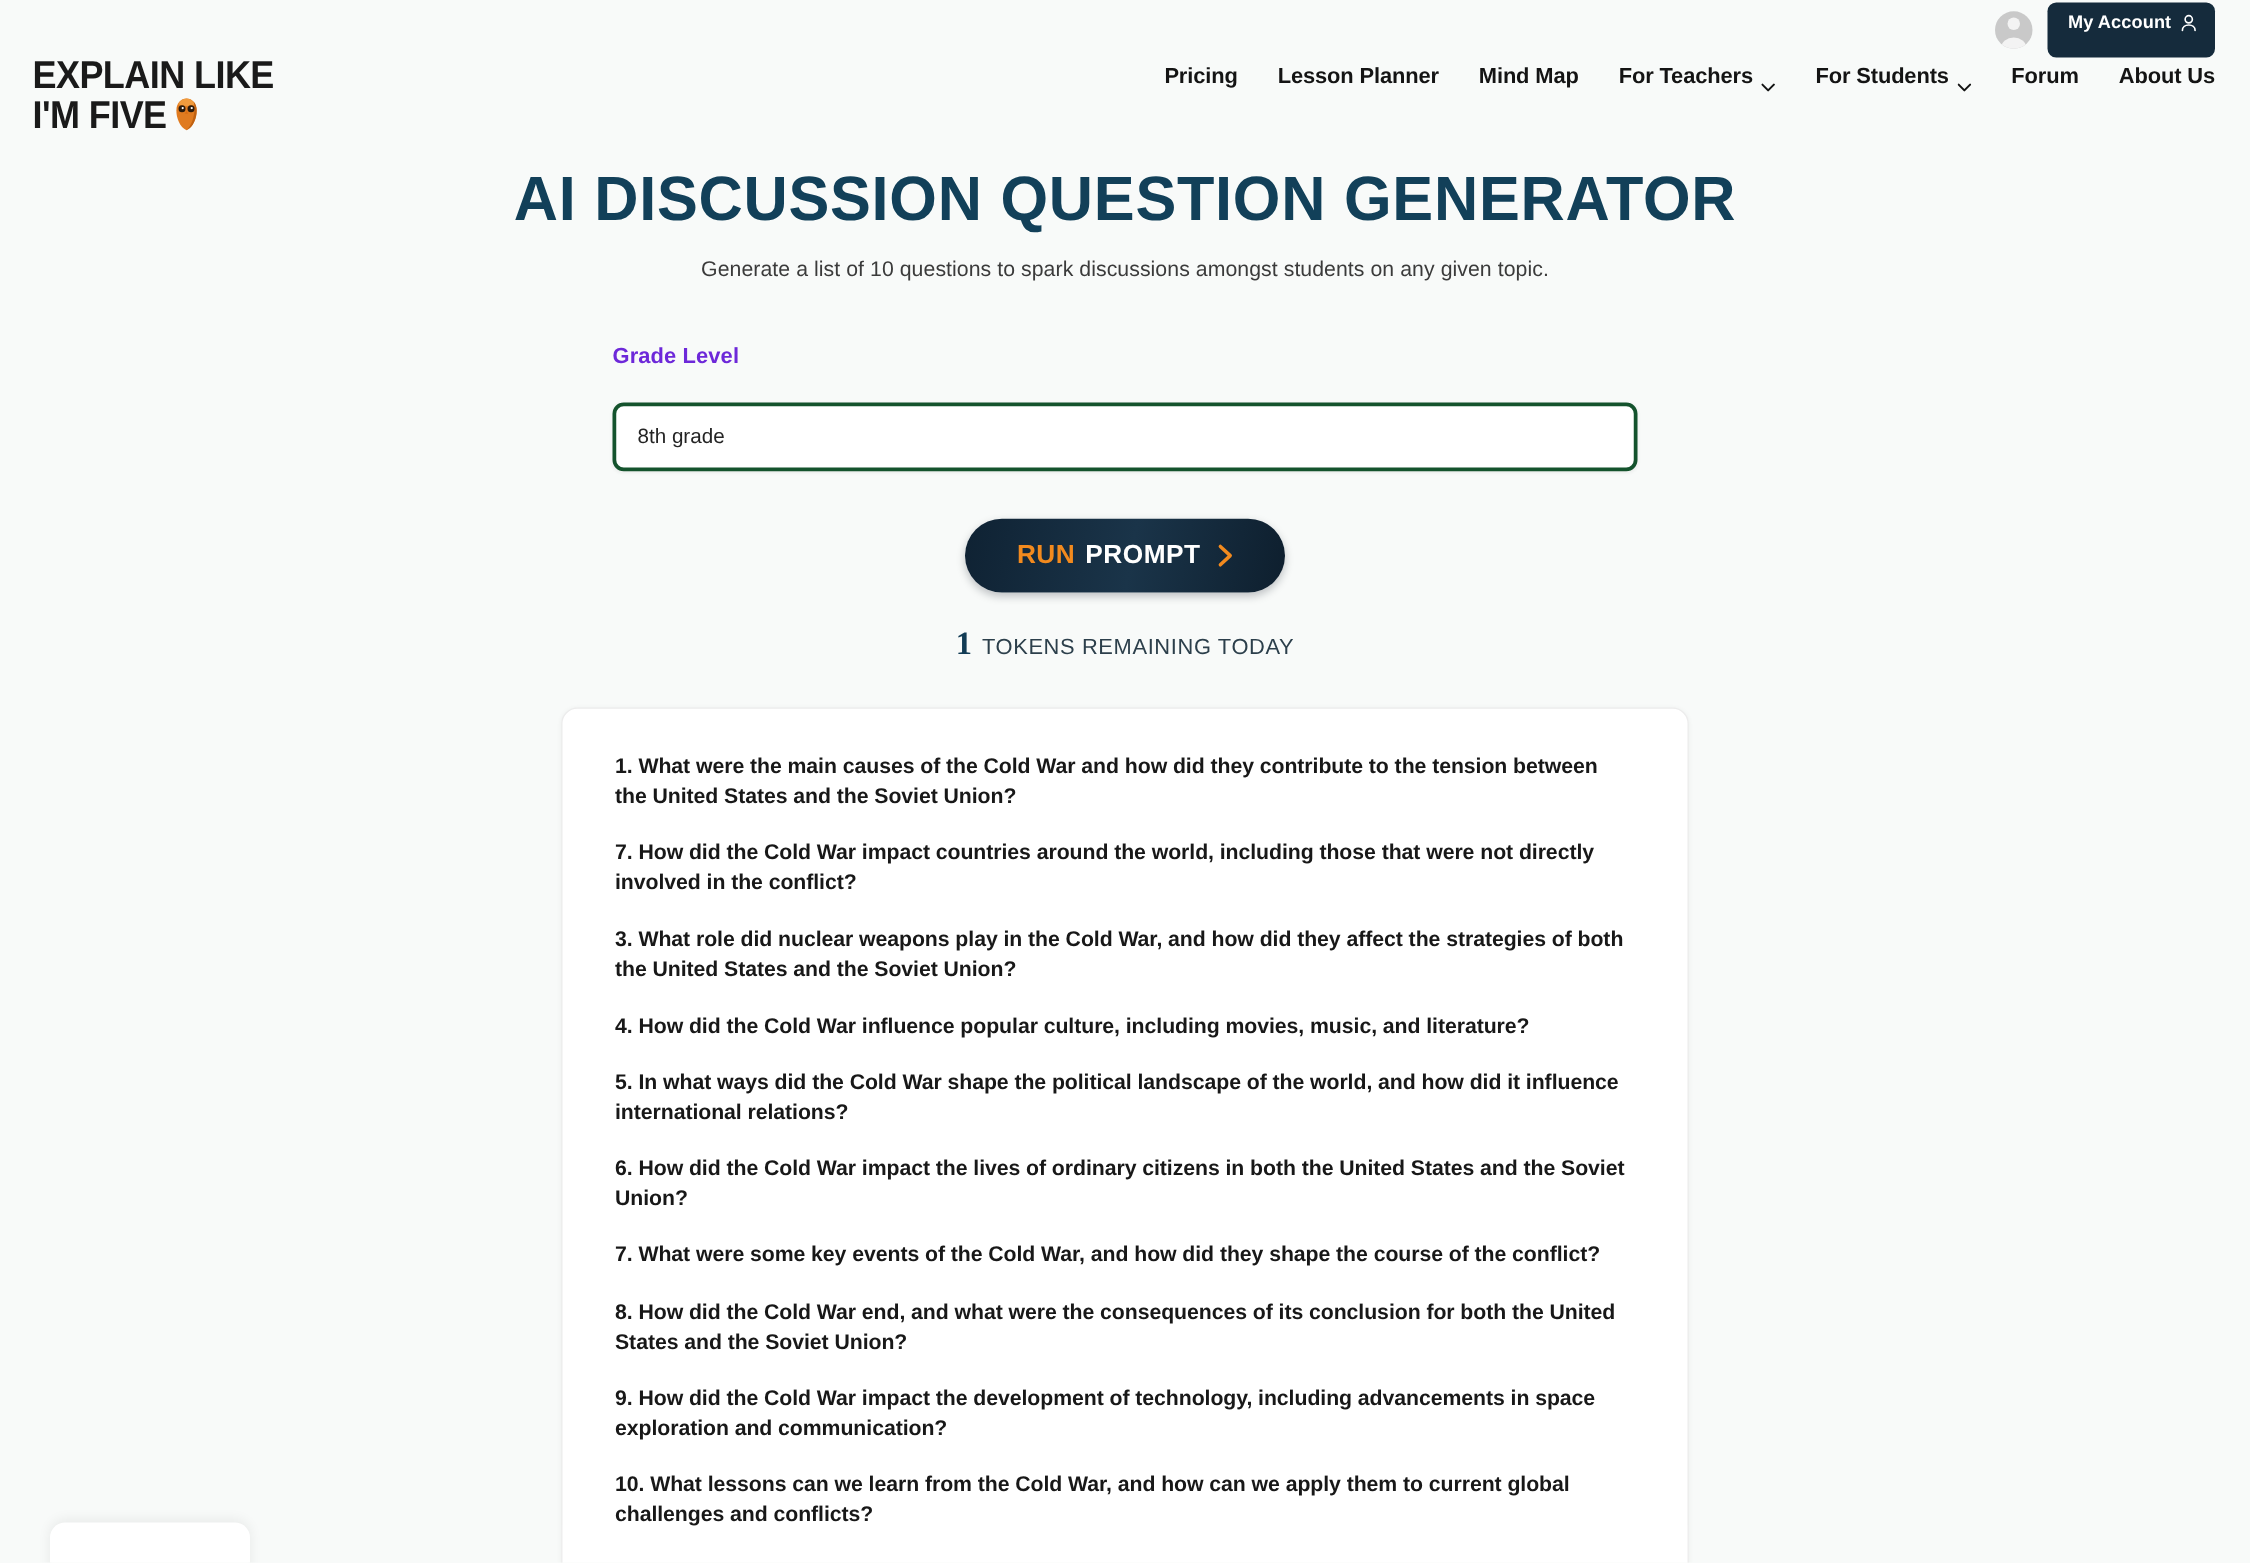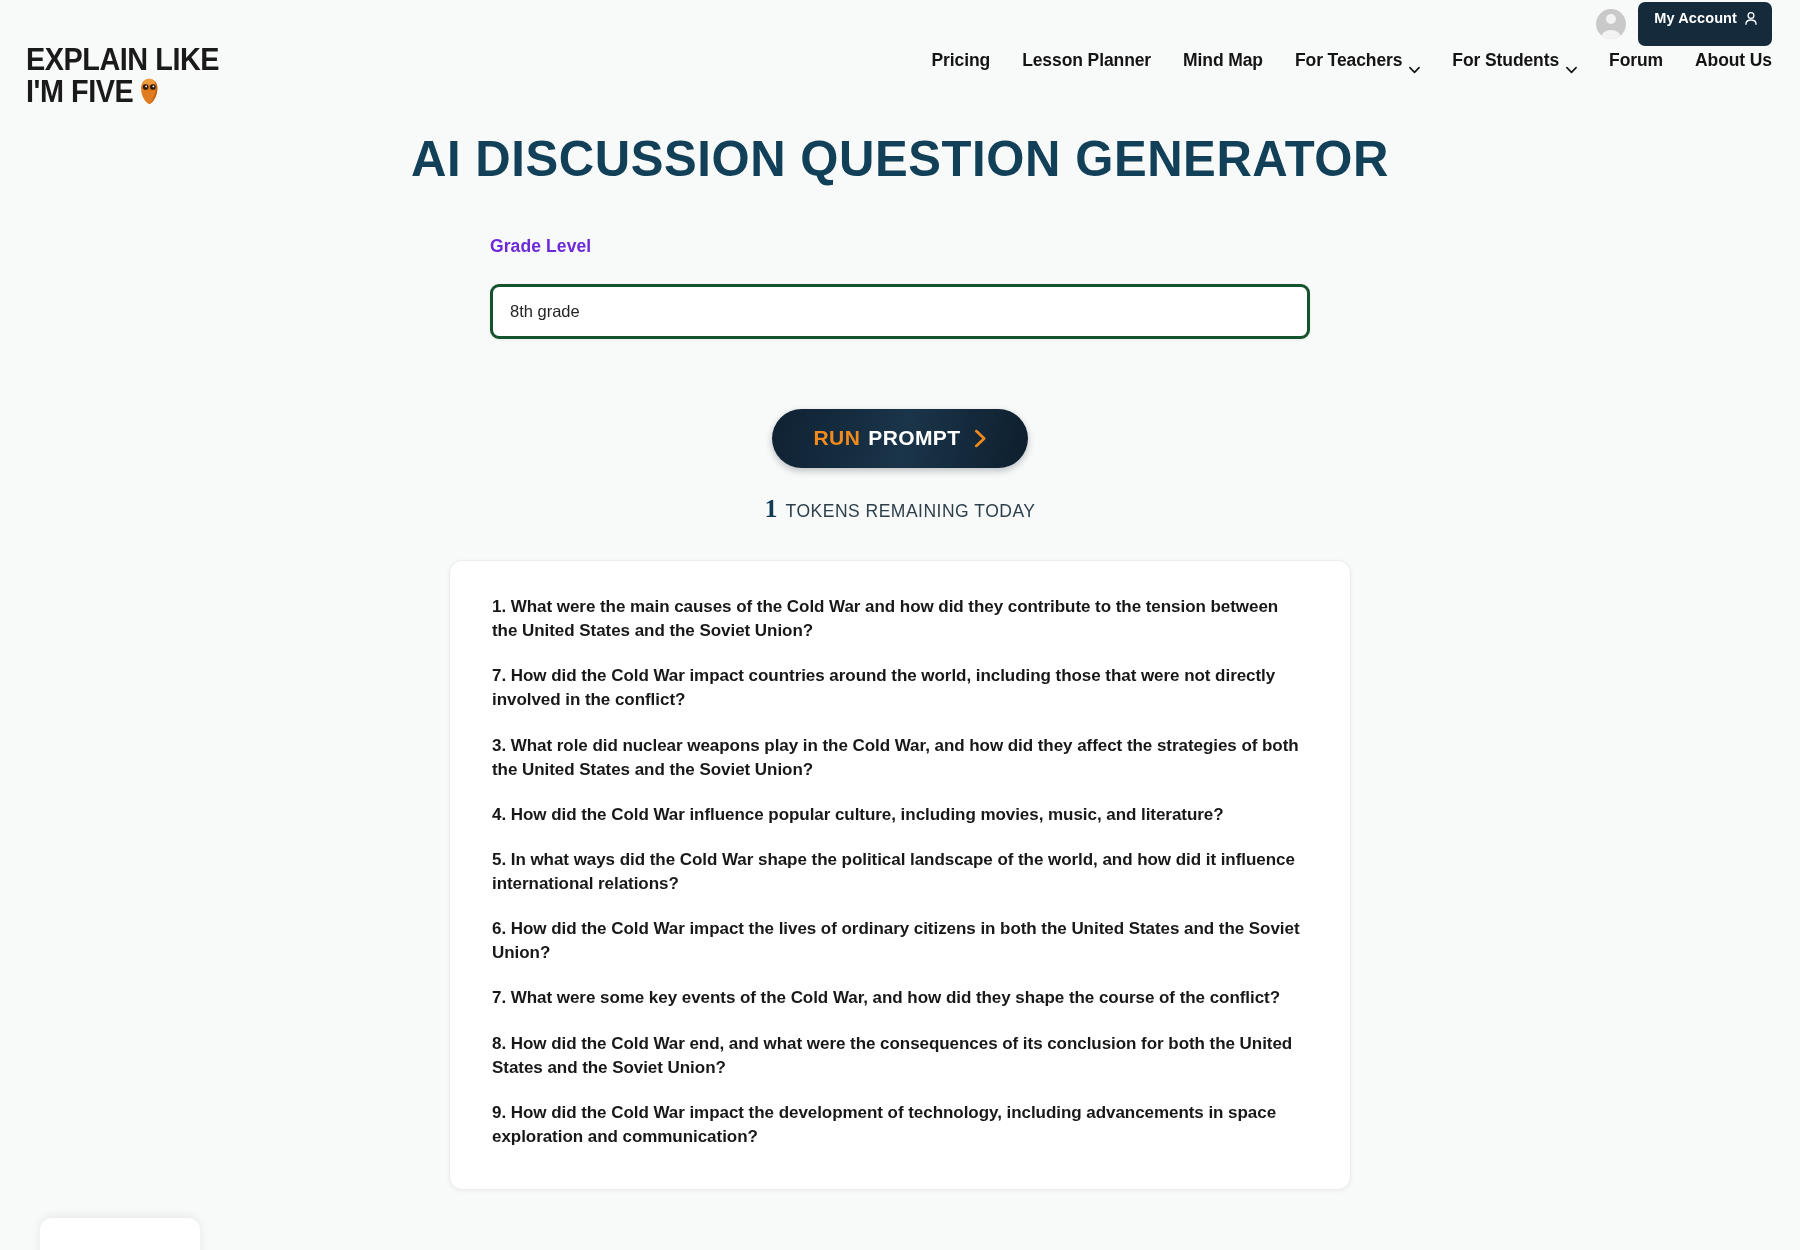--- a/index.html
+++ b/index.html
@@ -192,21 +192,20 @@
     display: inline-flex;
     align-items: center;
     gap: 13px;
     background: linear-gradient(100deg, #0f2233 0%, #1a3449 52%, #0e1f2e 100%);
     border: none;
     border-radius: 34px;
     padding: 17px 40px 18px 42px;
     cursor: pointer;
     box-shadow: 0 3px 7px rgba(10,20,30,0.25);
     font-family: "Liberation Sans", sans-serif;
-    margin-top: 32px;
   }
   .run-word-a {
     color: #f28a1e;
     font-size: 21px;
     font-weight: bold;
     letter-spacing: 0.4px;
   }
   .run-word-b {
     color: #ffffff;
     font-size: 21px;
@@ -338,20 +337,21 @@
       <span>Forum</span>
     </a>
     <a class="nav-item">
       <span>About Us</span>
     </a>
   </nav>
 </header>
 
 <section class="hero">
   <h1 class="page-title">AI Discussion Question Generator</h1>
+  <p class="subtitle">Generate a list of 10 questions to spark discussions amongst students on any given topic.</p>
 </section>
 
 <section class="form-row">
   <div class="field">
     <label class="field-label">Grade Level</label>
     <input class="field-input" type="text" value="8th grade" style="">
   </div>
 </section>
 
 <div class="run-wrap">
@@ -374,15 +374,16 @@
 <section class="results-card">
   <p class="question">1. What were the main causes of the Cold War and how did they contribute to the tension between the United States and the Soviet Union?</p>
   <p class="question">7. How did the Cold War impact countries around the world, including those that were not directly involved in the conflict?</p>
   <p class="question">3. What role did nuclear weapons play in the Cold War, and how did they affect the strategies of both the United States and the Soviet Union?</p>
   <p class="question">4. How did the Cold War influence popular culture, including movies, music, and literature?</p>
   <p class="question">5. In what ways did the Cold War shape the political landscape of the world, and how did it influence international relations?</p>
   <p class="question">6. How did the Cold War impact the lives of ordinary citizens in both the United States and the Soviet Union?</p>
   <p class="question">7. What were some key events of the Cold War, and how did they shape the course of the conflict?</p>
   <p class="question">8. How did the Cold War end, and what were the consequences of its conclusion for both the United States and the Soviet Union?</p>
   <p class="question">9. How did the Cold War impact the development of technology, including advancements in space exploration and communication?</p>
+  <p class="question">10. What lessons can we learn from the Cold War, and how can we apply them to current global challenges and conflicts?</p>
 </section>
 
 <div class="corner-widget"></div>
 
 </body></html>

